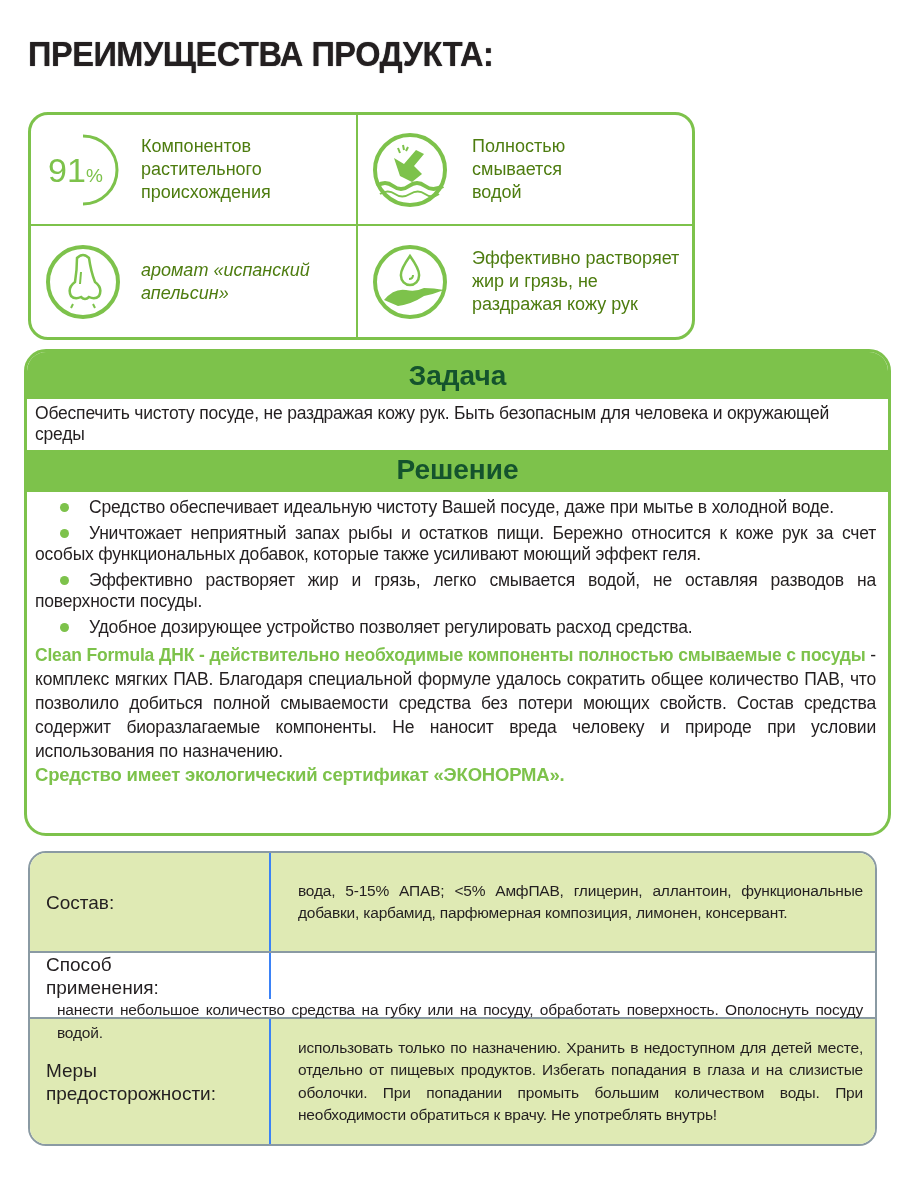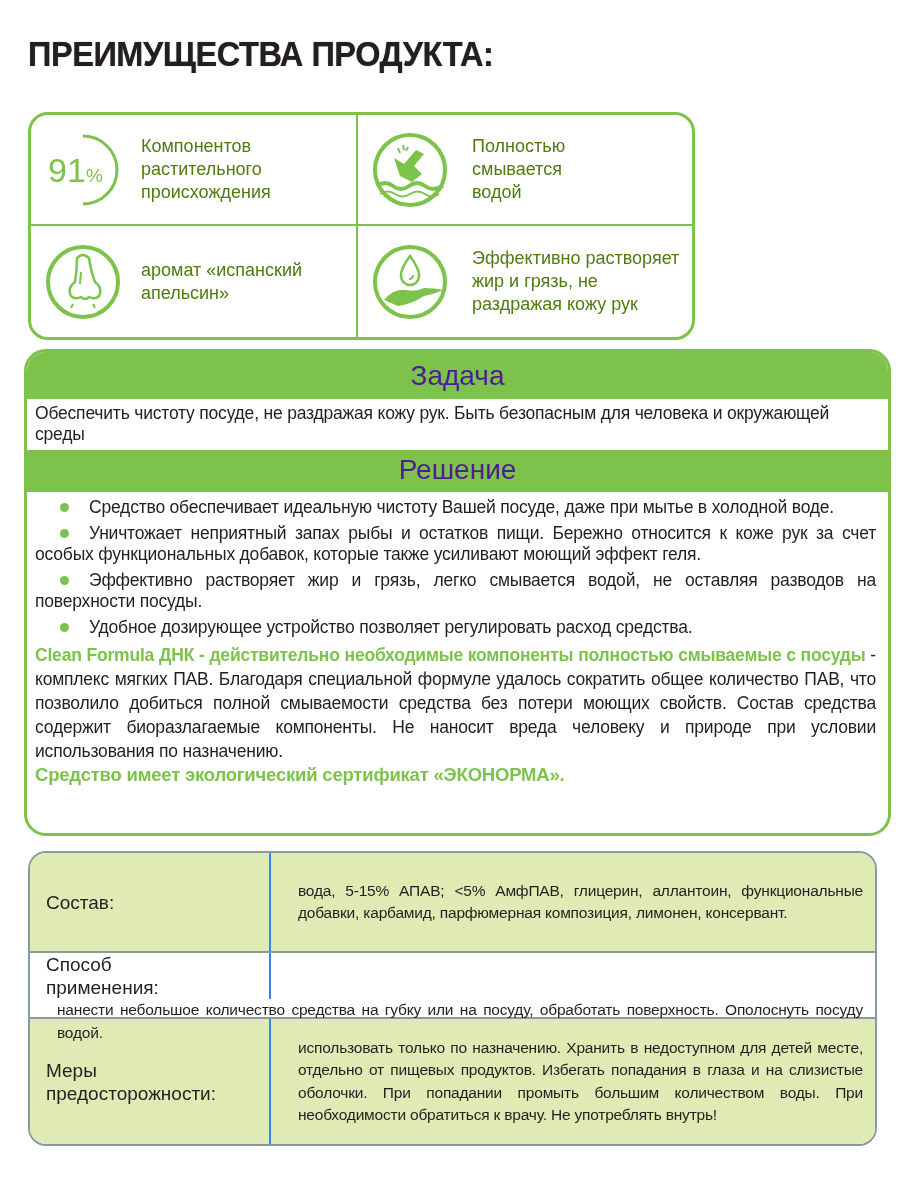--- a/index.html
+++ b/index.html
@@ -16,33 +16,33 @@
 
   
   .adv-grid {
     position: absolute; left: 28px; top: 112px; width: 667px; height: 228px;
     border: 3px solid #7dc24b; border-radius: 20px;
     display: grid; grid-template-columns: 327px 1fr; grid-template-rows: 1fr 1fr;
   }
   .adv-cell { display: flex; align-items: center; position: relative; }
   .adv-cell.c0 { border-right: 2px solid #7dc24b; border-bottom: 2px solid #7dc24b; }
   .adv-cell.c1 { border-bottom: 2px solid #7dc24b; }
-  .adv-cell.c2 { border-right: 2px solid #7dc24b; }
+  .adv-cell.c2 { border-right: 2px solid #7dc24b; font-style: italic; }
   .adv-icon { width: 80px; height: 80px; margin-left: 12px; flex: none; }
   .adv-text { margin-left: 18px; font-size: 18px; line-height: 23px; color: #4d7c0f; }
   .adv-cell.c1 .adv-text, .adv-cell.c3 .adv-text { margin-left: 22px; }
 
   
   .ts-block {
     position: absolute; left: 24px; top: 349px; width: 867px; height: 487px;
     border: 3px solid #7dc24b; border-radius: 22px; overflow: hidden; background: #fff;
   }
   .ts-header {
-    background: #7dc24b; color: #4c1d95; text-align: center;
-    font-weight: normal; font-size: 28px; height: 47px; line-height: 47px;
+    background: #7dc24b; color: #14532d; text-align: center;
+    font-weight: bold; font-size: 28px; height: 47px; line-height: 47px;
   }
   .ts-header.solution { height: 42px; line-height: 40px; }
   .task-text {
     padding: 4px 12px 4px 8px; font-size: 17.5px; line-height: 21px; height: 51px;
     letter-spacing: -0.2px;
   }
   .sol-body { padding: 5px 12px 0 8px; font-size: 17.5px; line-height: 21px; letter-spacing: -0.2px; }
   .bullet { text-align: justify; margin-bottom: 5px; }
   .bullet .dot {
     display: inline-block; width: 9px; height: 9px; border-radius: 50%;

